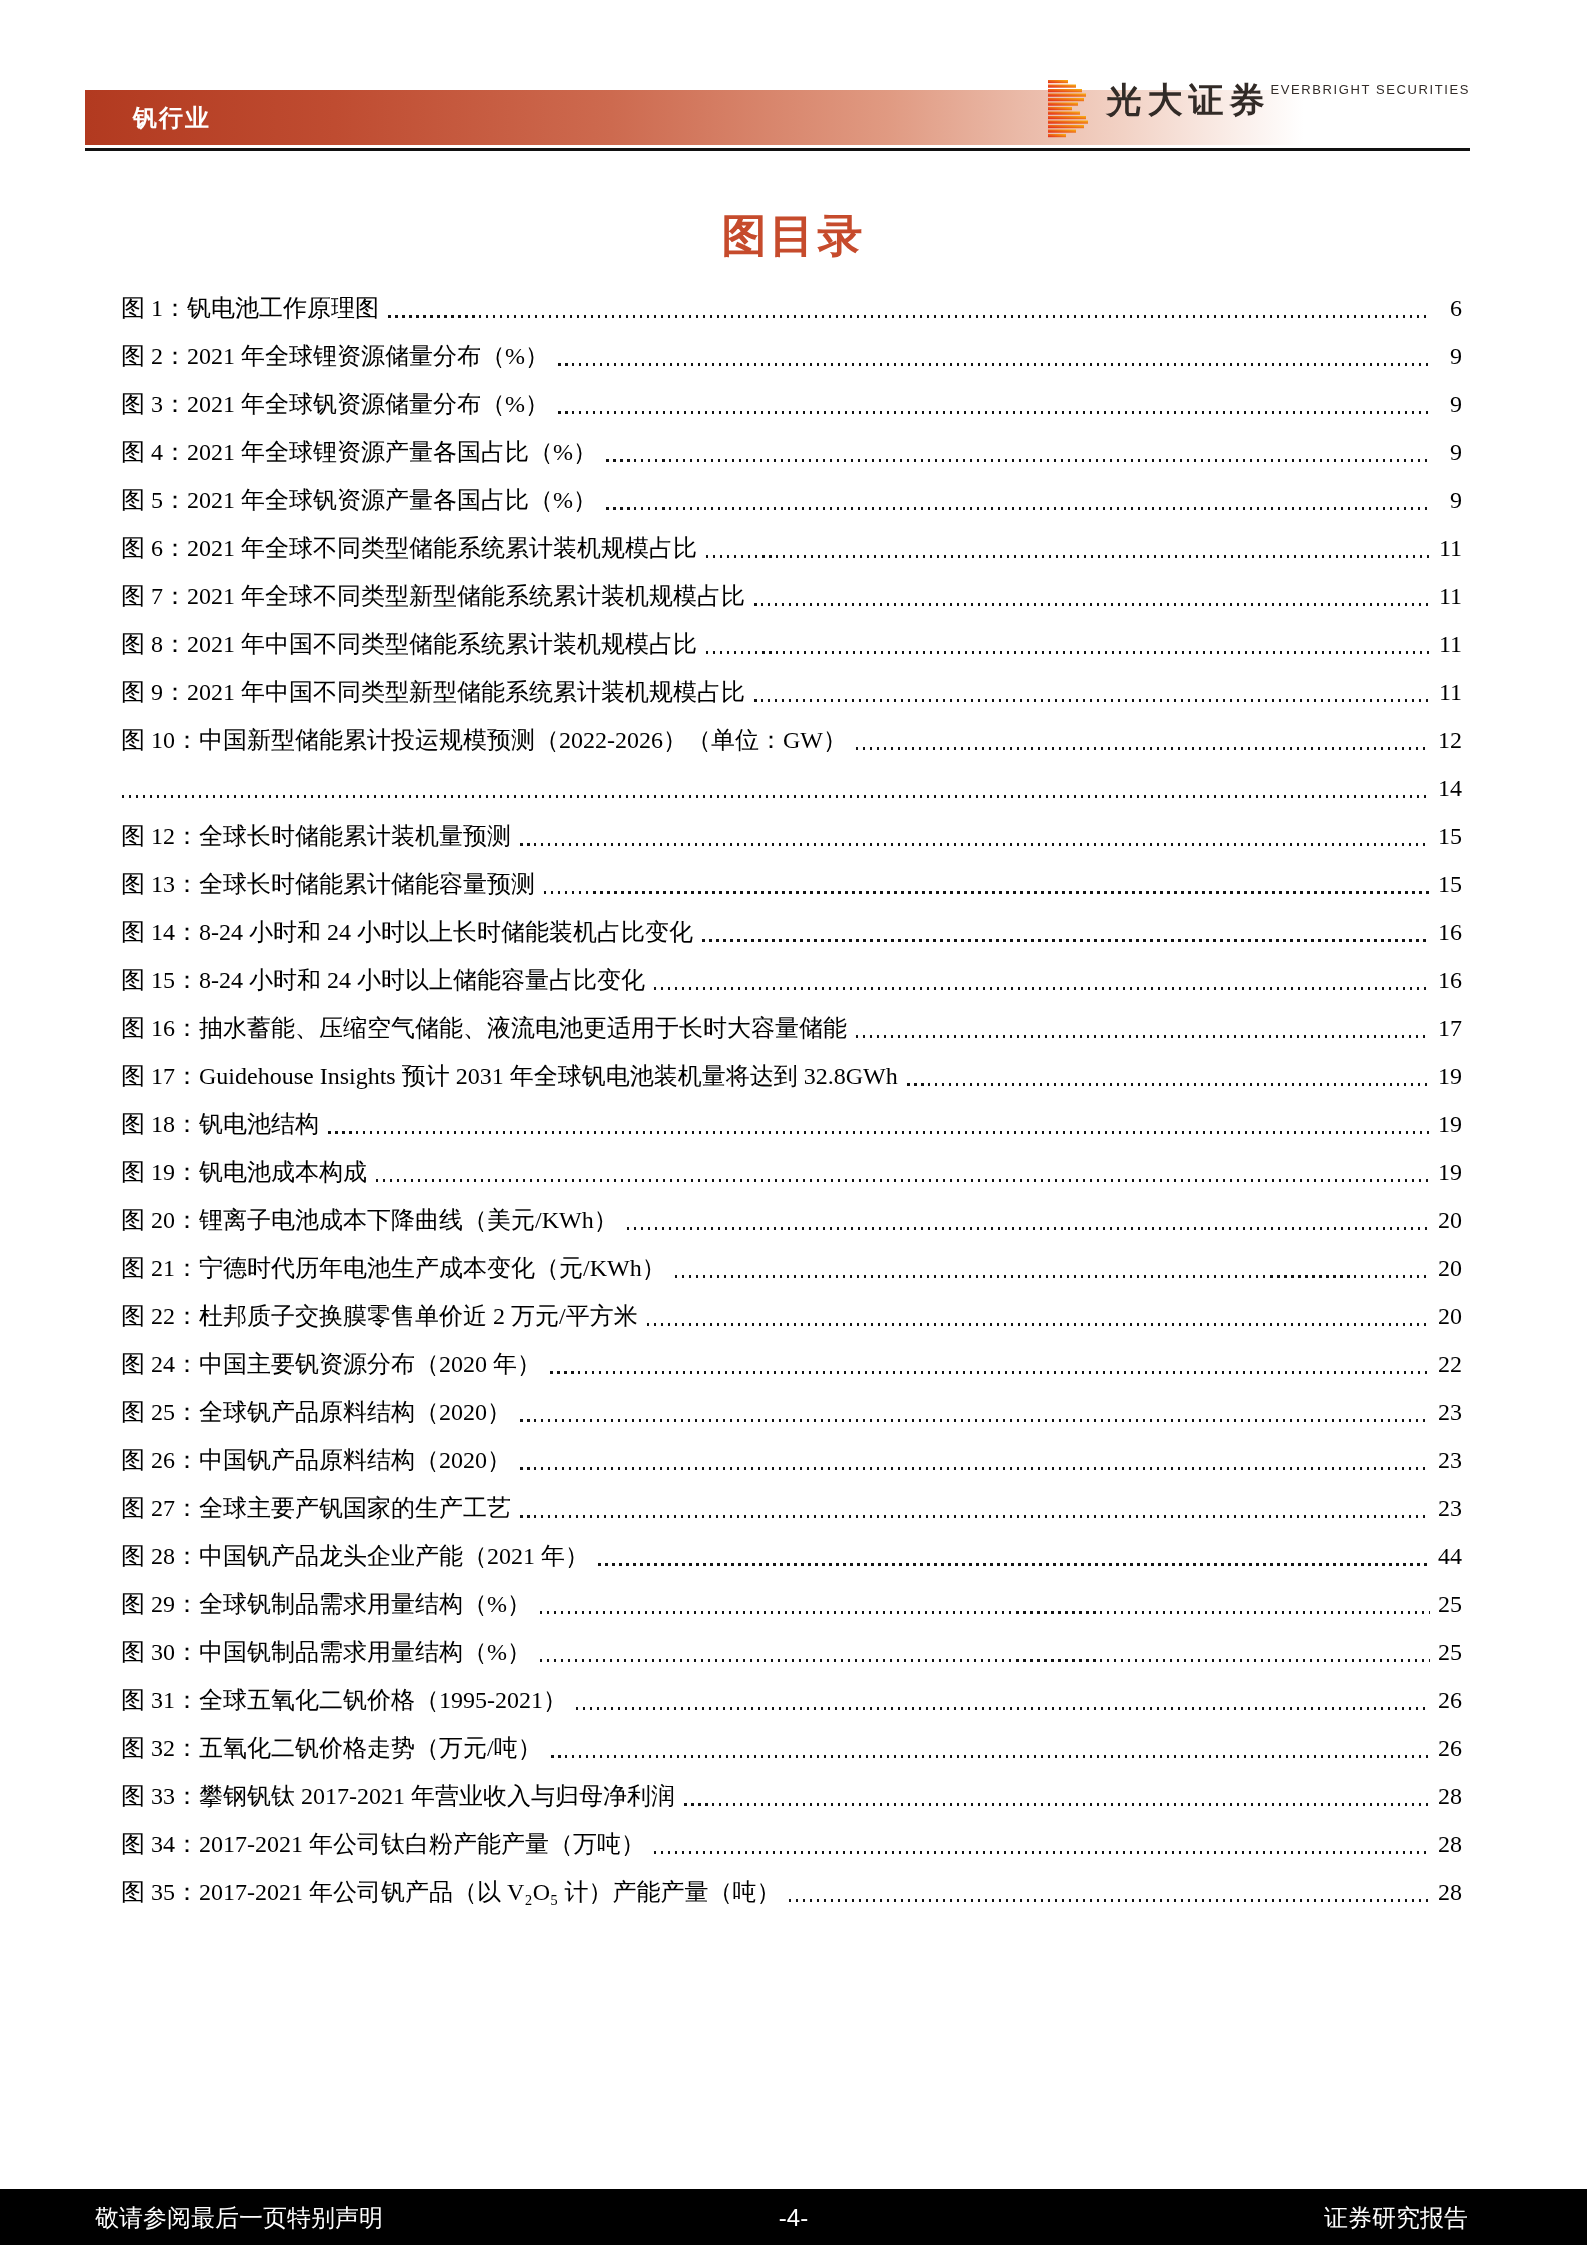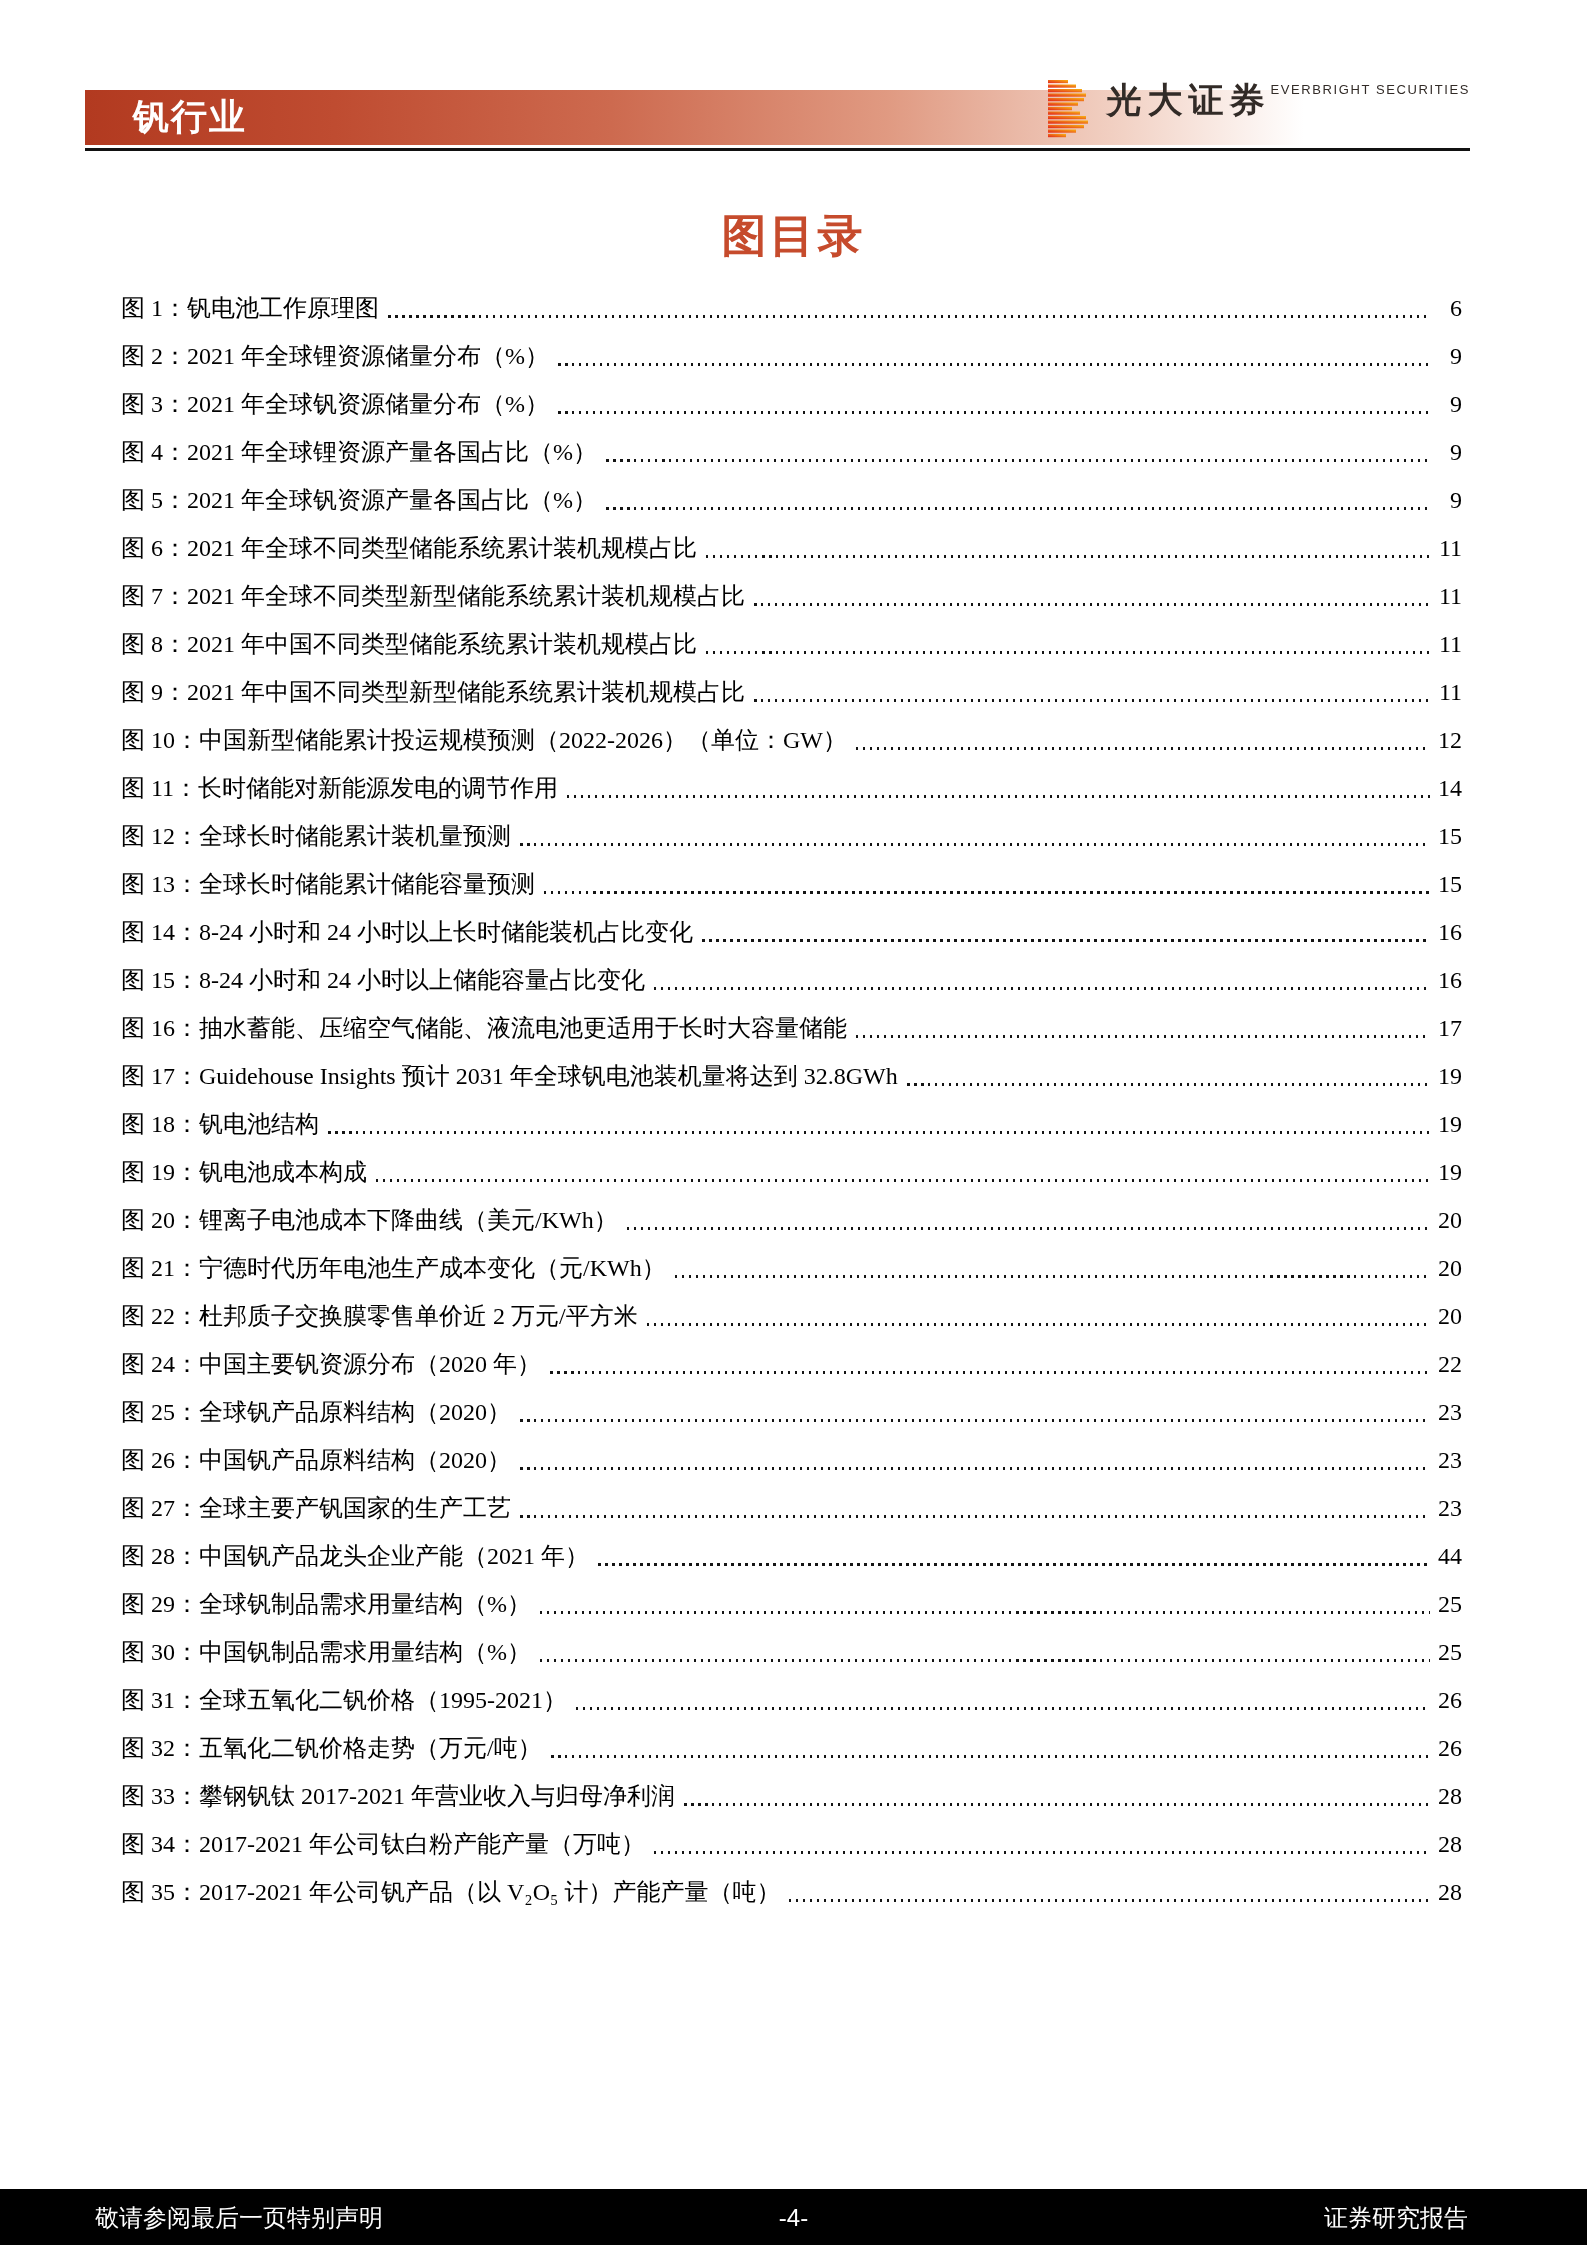--- a/index.html
+++ b/index.html
@@ -13,21 +13,21 @@
   
   .industry-bar{
     position:absolute;left:85px;top:90px;
     width:1385px;height:55px;
     background:linear-gradient(to right,
       #b23a20 0%, #bf4c31 18%, #cd6a4f 38%, #e09a82 58%,
       #f2d2c5 75%, #ffffff 88%, #ffffff 100%);
     display:flex;align-items:center;
   }
   .industry-label{
-    color:#ffffff;font-size:36px;font-weight:bold;
+    color:#ffffff;font-size:24px;font-weight:bold;
     padding-left:48px;letter-spacing:2px;
   }
   .logo{
     position:absolute;top:80px;right:117px;
     display:flex;align-items:flex-start;z-index:5;
   }
   .logo-mark{width:42px;height:58px;margin-right:16px;display:block;}
   .logo-text{display:flex;flex-direction:row;justify-content:flex-start;}
   .logo-cn{
     font-size:35px;font-weight:bold;color:#322b27;
@@ -182,21 +182,20 @@
       <span class="toc-page">11</span>
     </div>
 
     <div class="toc-row">
       <span class="toc-label">图 10：中国新型储能累计投运规模预测（2022-2026）（单位：GW）</span>
       <span class="dot-leader"></span>
       <span class="toc-page">12</span>
     </div>
 
     <div class="toc-row">
-      <span class="toc-label">图 11：长时储能对新能源发电的调节作用</span>
       <span class="dot-leader"></span>
       <span class="toc-page">14</span>
     </div>
 
     <div class="toc-row">
       <span class="toc-label">图 12：全球长时储能累计装机量预测</span>
       <span class="dot-leader"></span>
       <span class="toc-page">15</span>
     </div>
 

